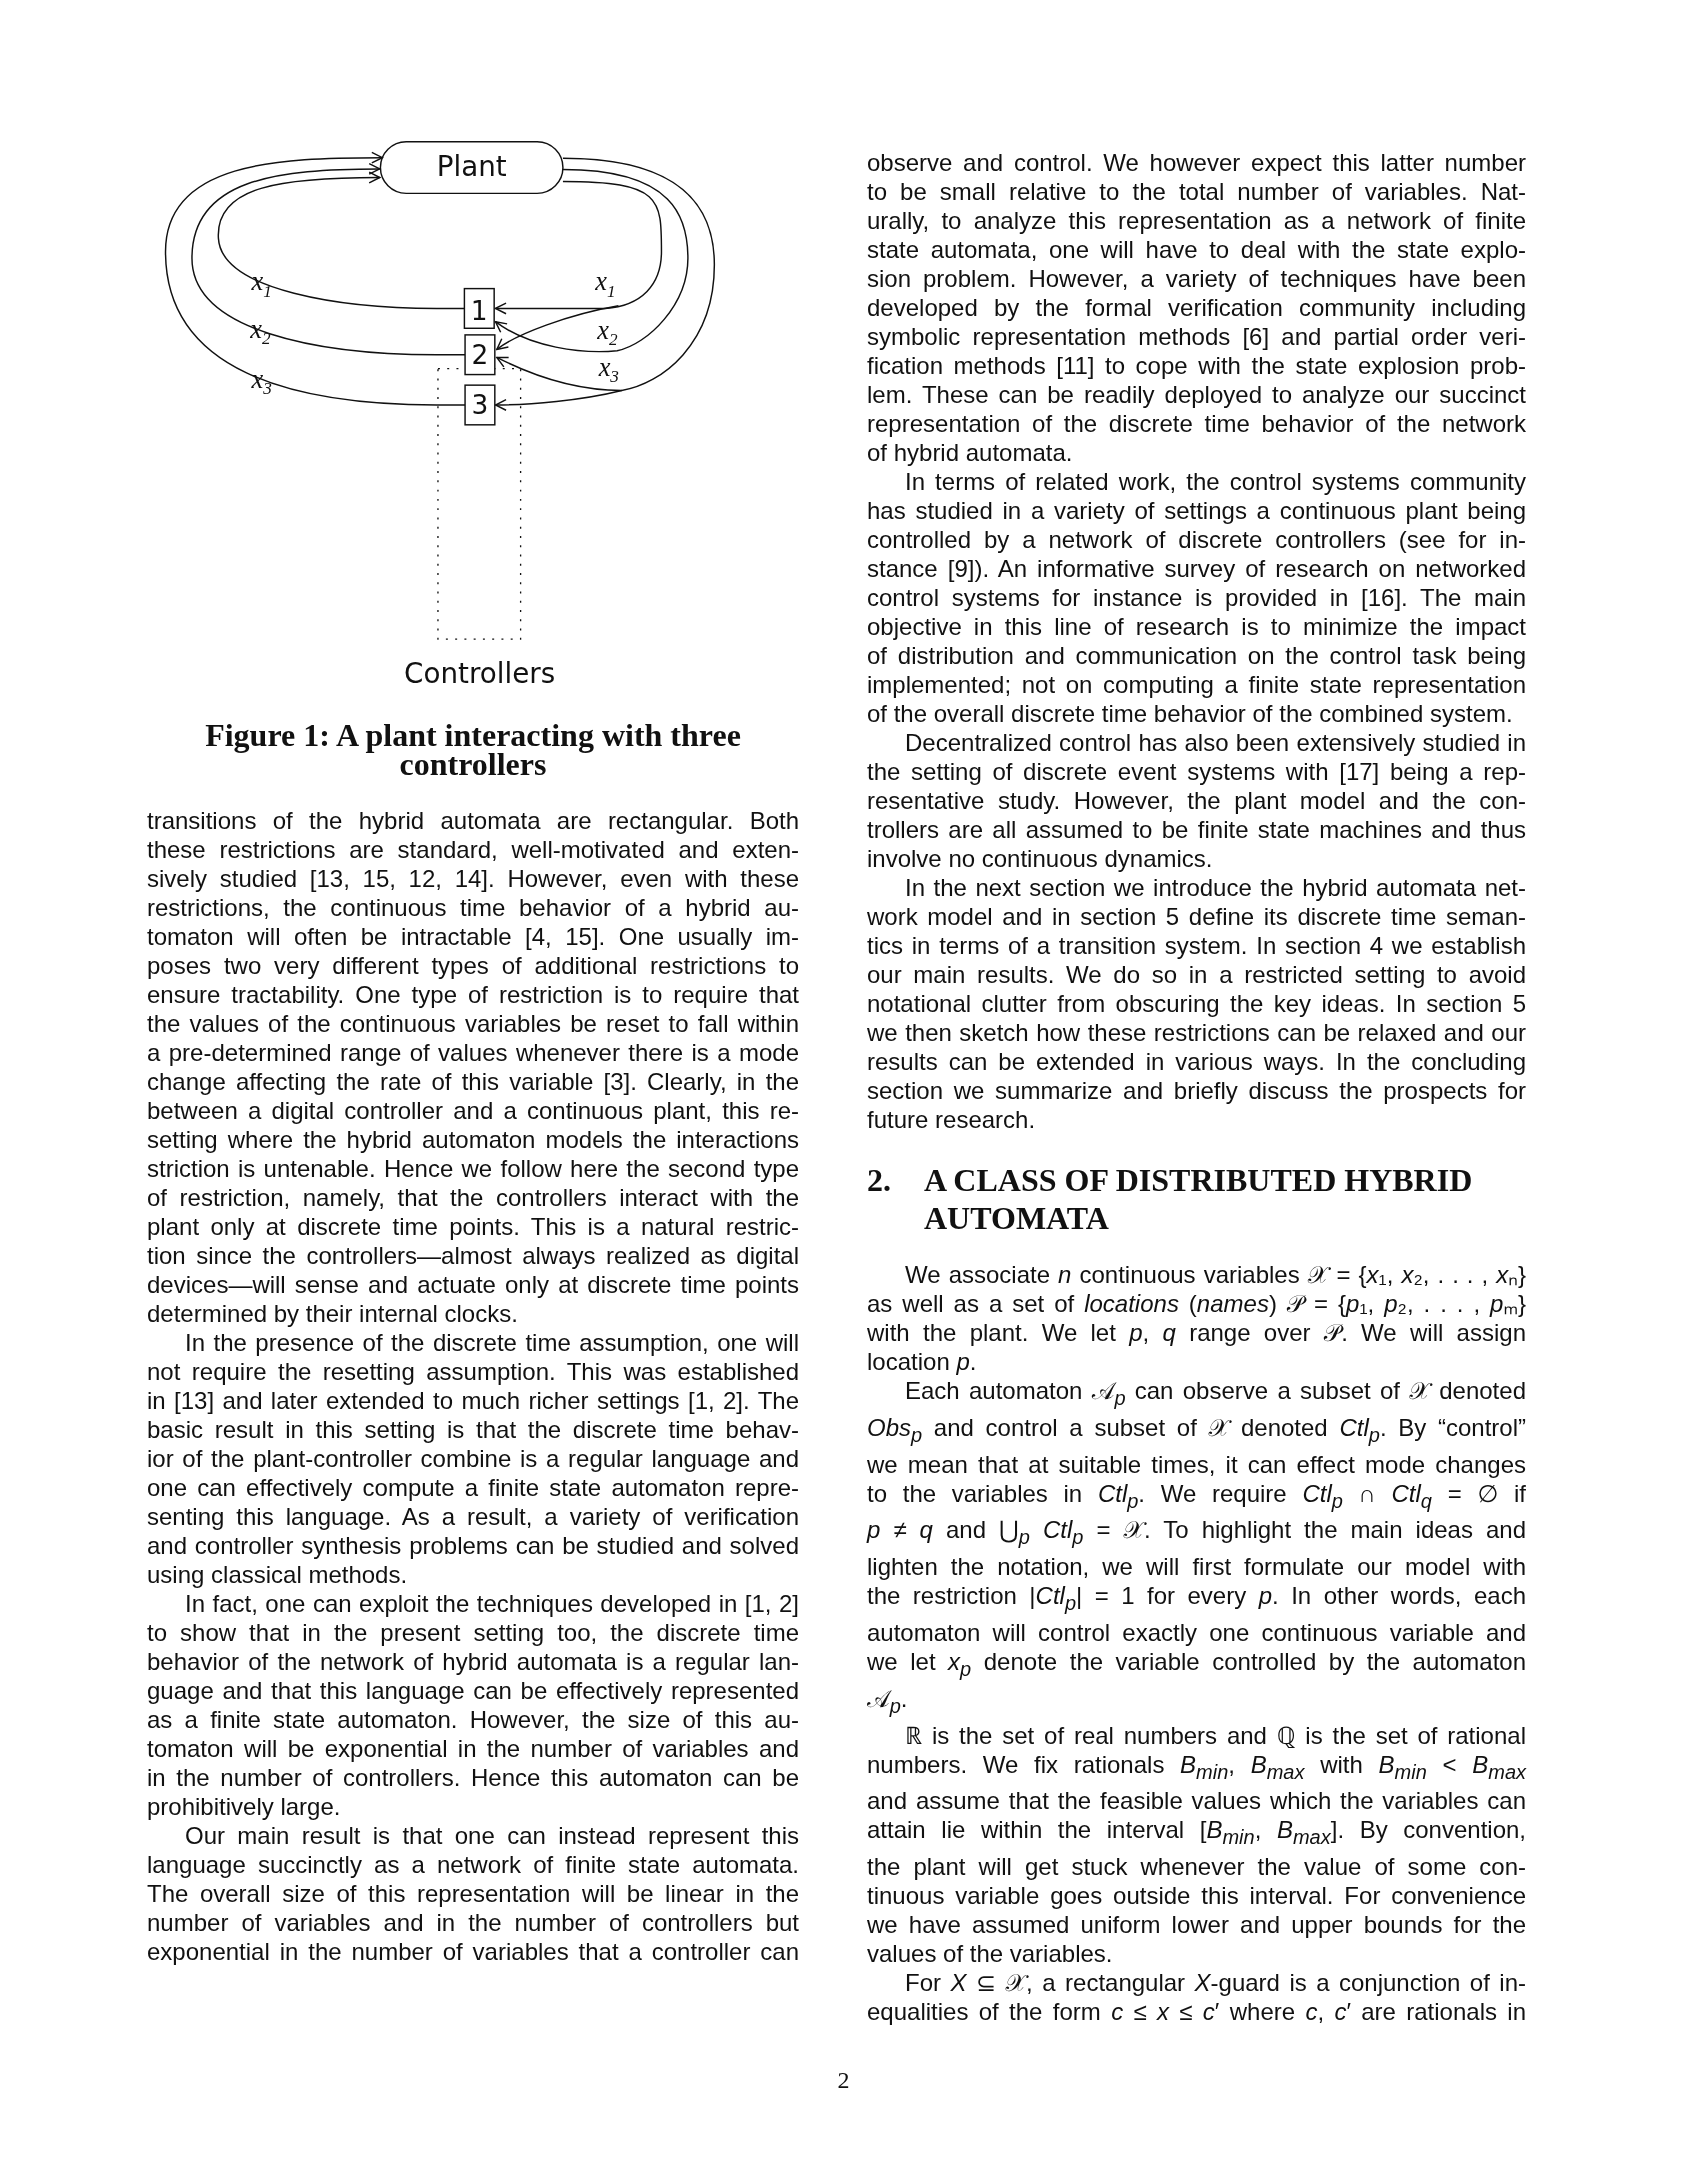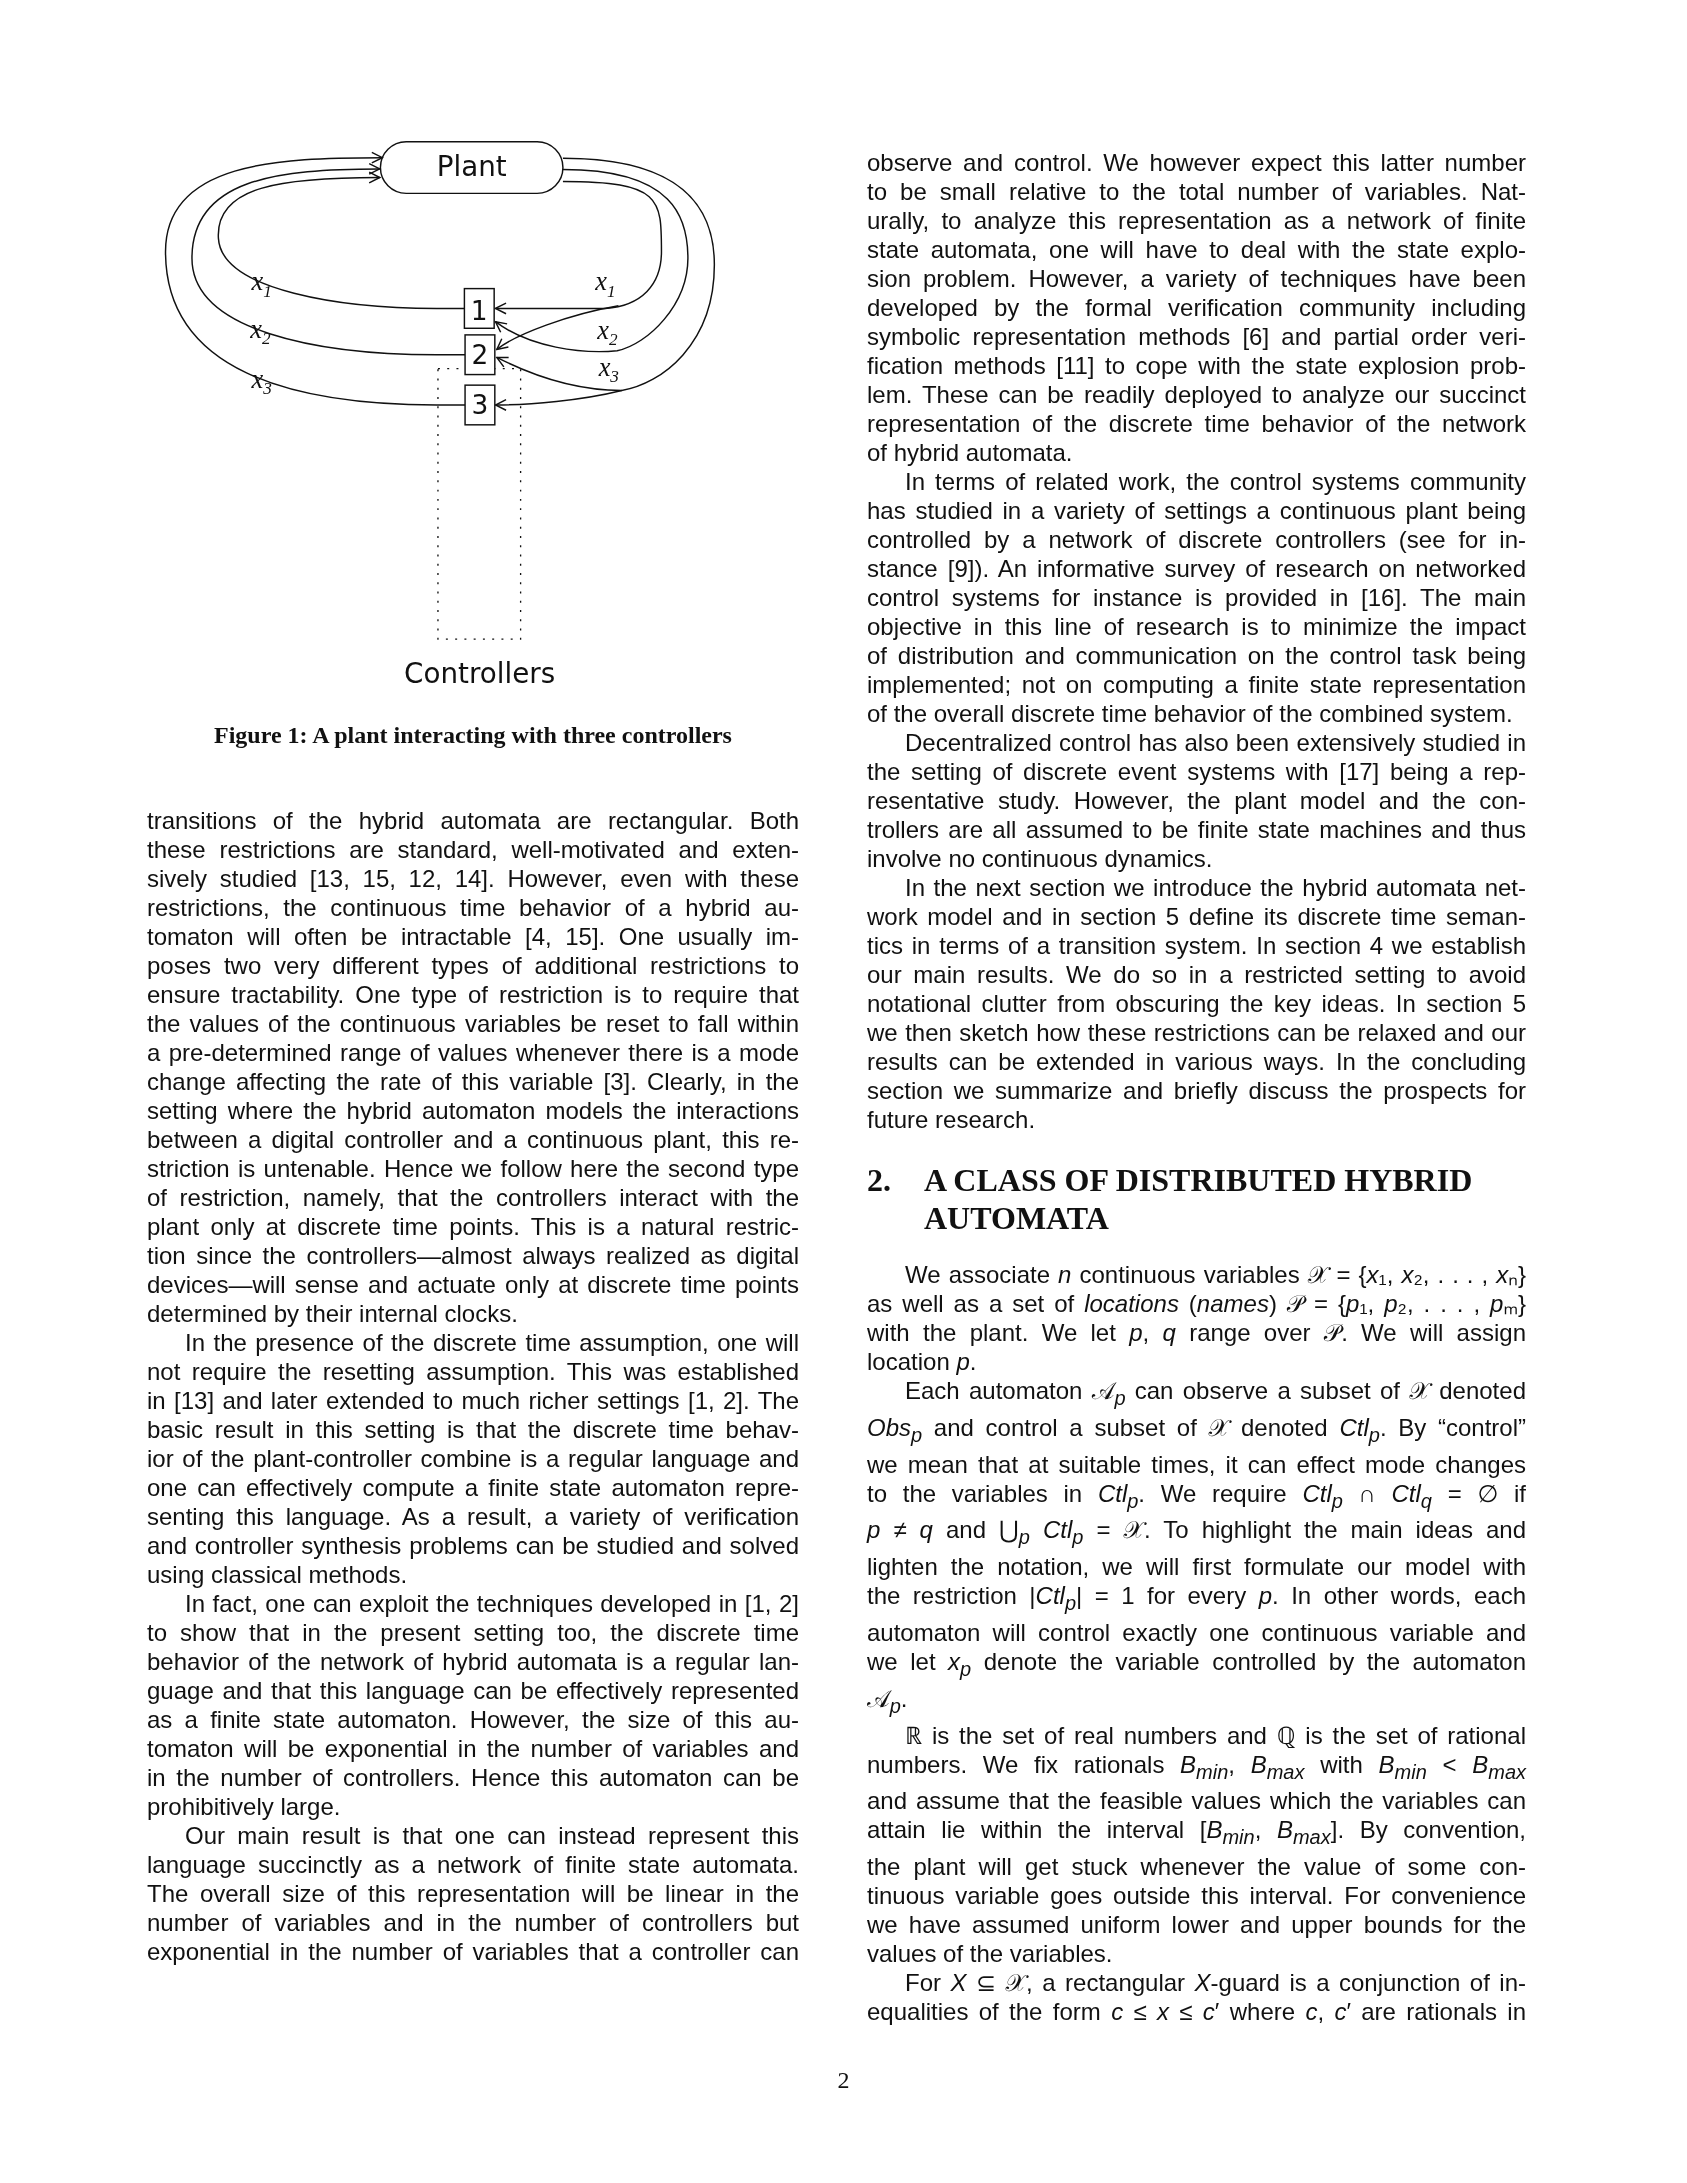--- a/index.html
+++ b/index.html
@@ -6,21 +6,21 @@
   body { width: 1687px; height: 2183px; position: relative; overflow: hidden; color: #111; }
   .page { position: absolute; left: 0; top: 0; width: 1687px; height: 1675px; }
   .col { position: absolute; font-family: Liberation Sans, sans-serif; font-size: 24px; line-height: 29px; text-align: justify; hyphens: manual; }
   .col p { margin: 0; text-indent: 0; }
   #left-col { left: 147px; top: 806px; width: 652px; }
   #right-col-top { left: 867px; top: 148px; width: 659px; }
   #right-col-bottom { left: 867px; top: 1260px; width: 659px; }
   .sec-head { position: absolute; left: 867px; top: 1161px; width: 659px; font-family: "Liberation Serif", "DejaVu Serif", serif; font-weight: bold; font-size: 32px; line-height: 38px; }
   .sec-head .num { position: absolute; left: 0; top: 0; }
   .sec-head .title { position: absolute; left: 57px; top: 0; width: 595px; }
-  .caption { position: absolute; left: 147px; top: 721px; width: 652px; text-align: center; font-family: "Liberation Serif", "DejaVu Serif", serif; font-weight: bold; font-size: 24px; line-height: 29px; }
+  .caption { position: absolute; left: 147px; top: 721px; width: 652px; text-align: center; font-family: "Liberation Serif", "DejaVu Serif", serif; font-weight: bold; font-size: 32px; line-height: 29px; }
   .pagenum { position: absolute; left: 0; width: 1687px; top: 2067px; text-align: center; font-family: "Liberation Serif", "DejaVu Serif", serif; font-size: 24px; }
   #figure { position: absolute; left: 147px; top: 139px; width: 652px; height: 569px; }
   .tline { display: block; }
   .tline.last { text-align-last: left; }
   .tline.j { text-align-last: justify; }
   .diag-label { font-family: "DejaVu Sans", "Liberation Sans", sans-serif; }
 </style>
 </head>
 <body>
 
@@ -94,22 +94,22 @@
         <span class="tline j">transitions of the hybrid automata are rectangular. Both</span>
         <span class="tline j">these restrictions are standard, well-motivated and exten-</span>
         <span class="tline j">sively studied [13, 15, 12, 14]. However, even with these</span>
         <span class="tline j">restrictions, the continuous time behavior of a hybrid au-</span>
         <span class="tline j">tomaton will often be intractable [4, 15]. One usually im-</span>
         <span class="tline j">poses two very different types of additional restrictions to</span>
         <span class="tline j">ensure tractability. One type of restriction is to require that</span>
         <span class="tline j">the values of the continuous variables be reset to fall within</span>
         <span class="tline j">a pre-determined range of values whenever there is a mode</span>
         <span class="tline j">change affecting the rate of this variable [3]. Clearly, in the</span>
+        <span class="tline j">between a digital controller and a continuous plant, this re-</span>
         <span class="tline j">setting where the hybrid automaton models the interactions</span>
-        <span class="tline j">between a digital controller and a continuous plant, this re-</span>
         <span class="tline j">striction is untenable. Hence we follow here the second type</span>
         <span class="tline j">of restriction, namely, that the controllers interact with the</span>
         <span class="tline j">plant only at discrete time points. This is a natural restric-</span>
         <span class="tline j">tion since the controllers—almost always realized as digital</span>
         <span class="tline j">devices—will sense and actuate only at discrete time points</span>
         <span class="tline last">determined by their internal clocks.</span>
       </p>
       <p>
         <span class="tline j" style="text-indent: 38px;">In the presence of the discrete time assumption, one will</span>
         <span class="tline j">not require the resetting assumption. This was established</span>

